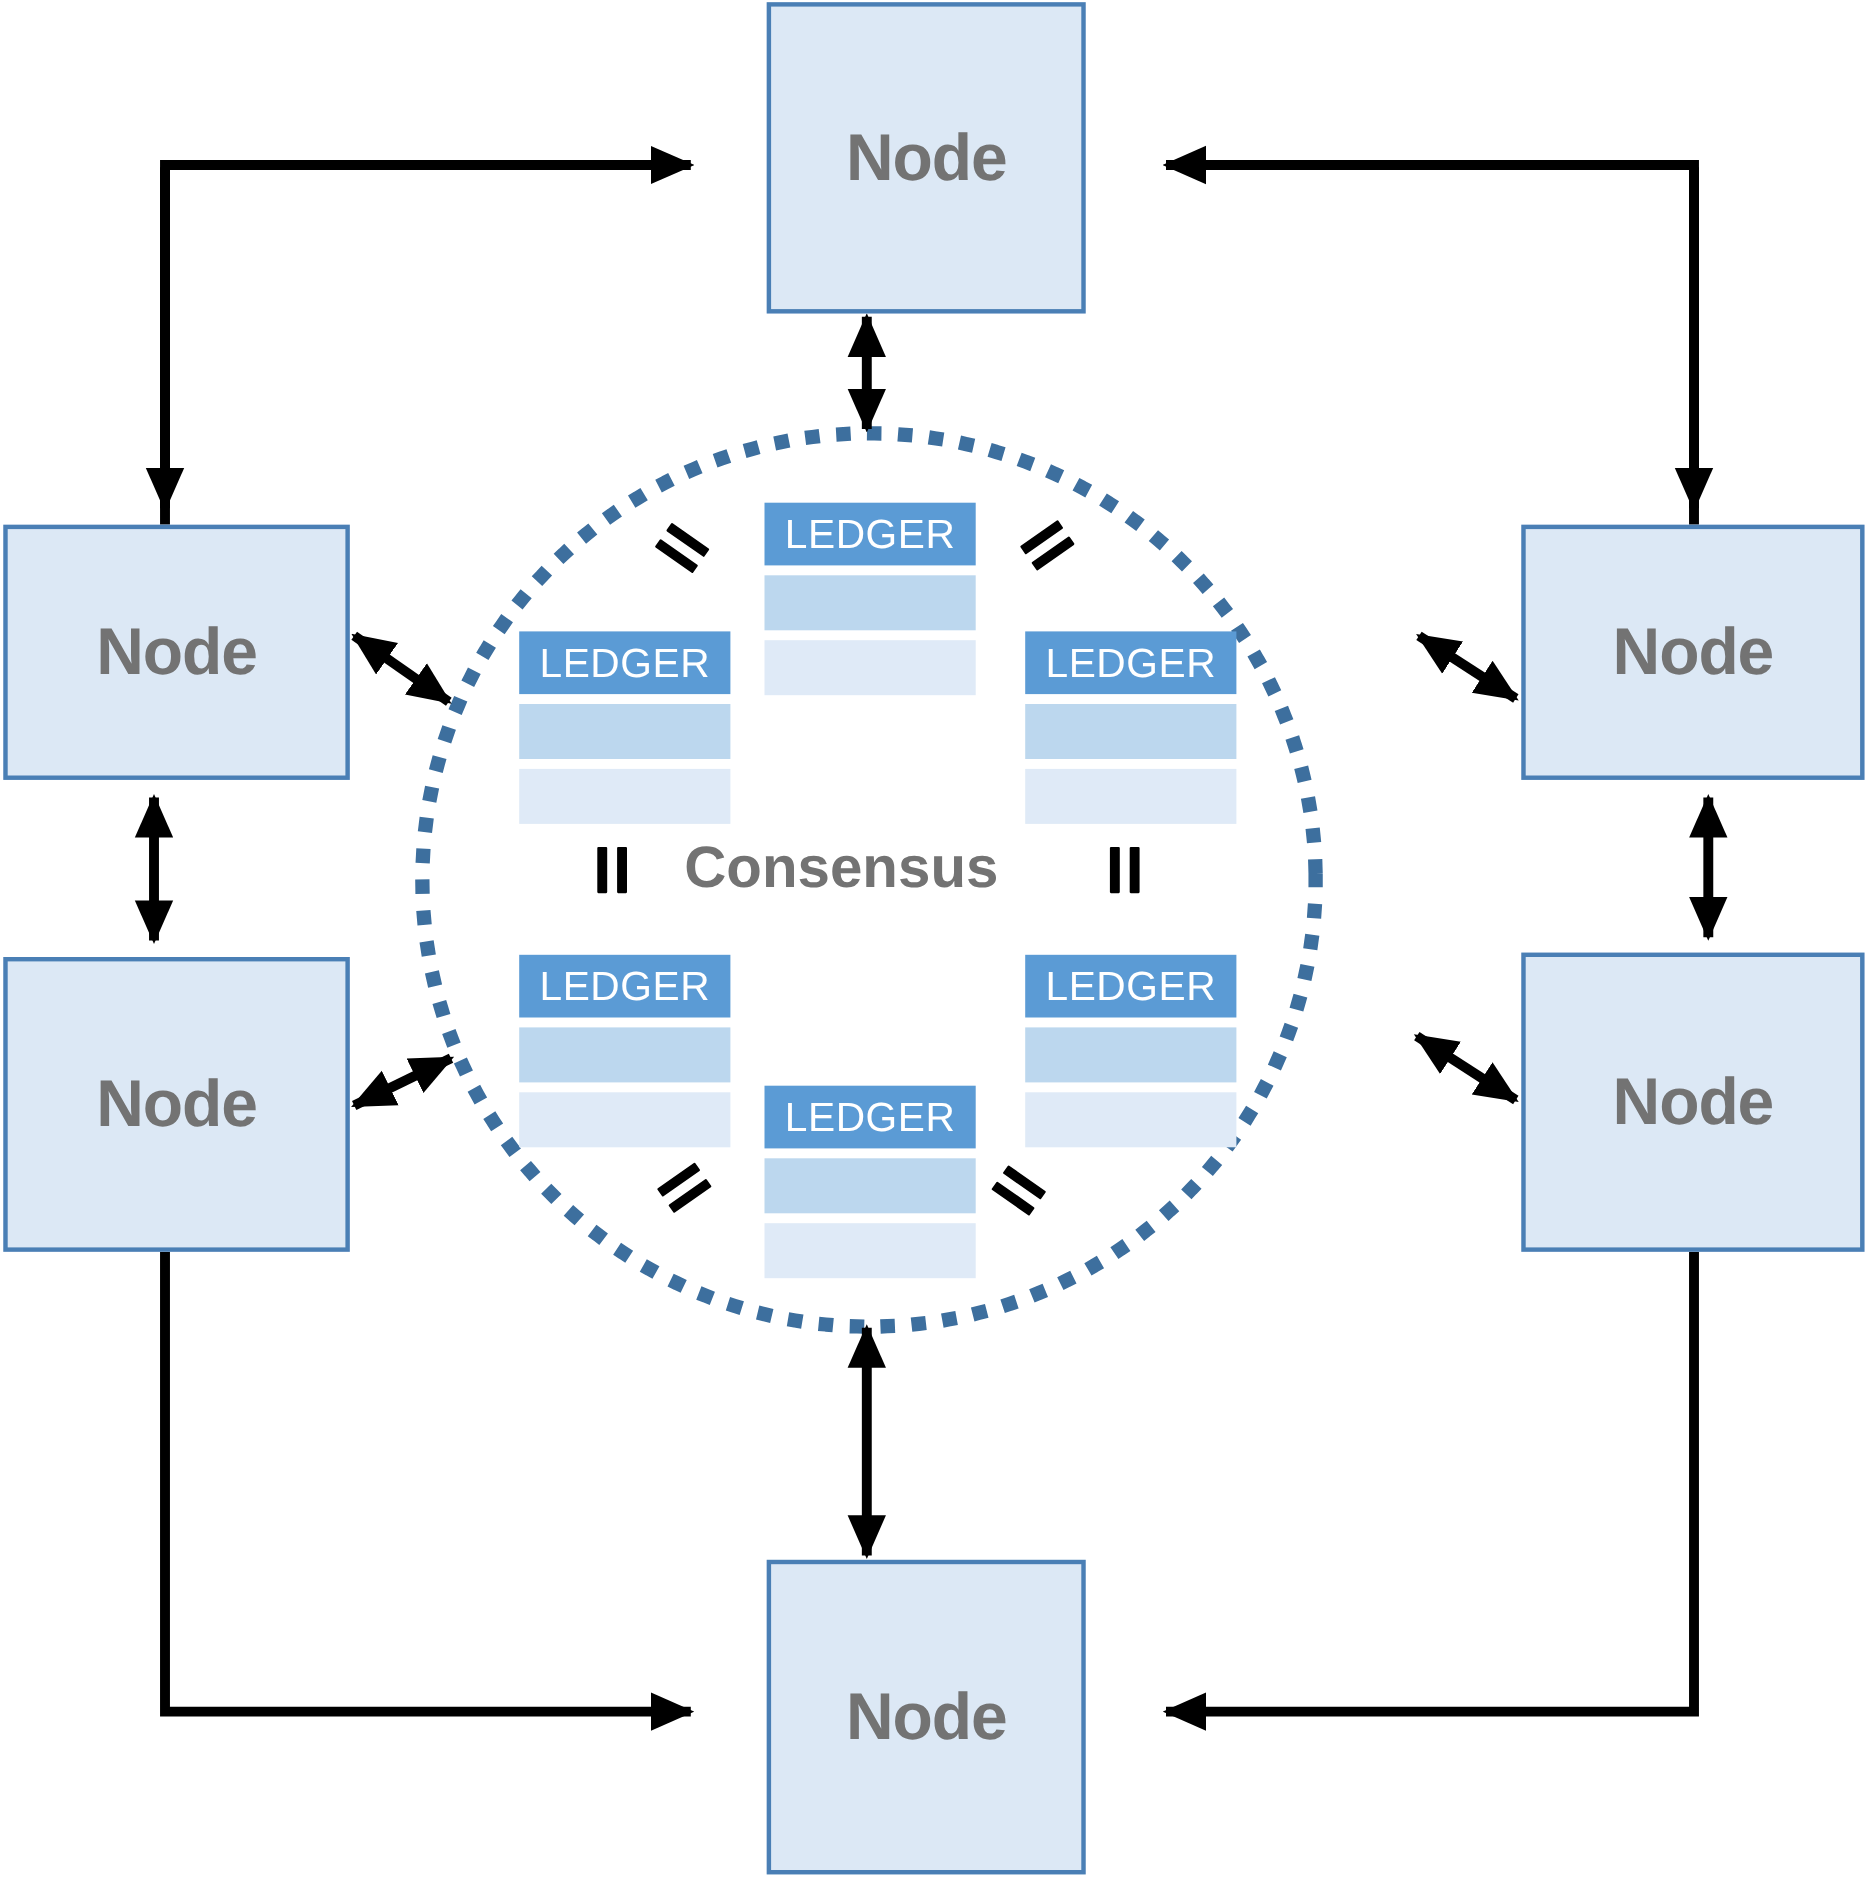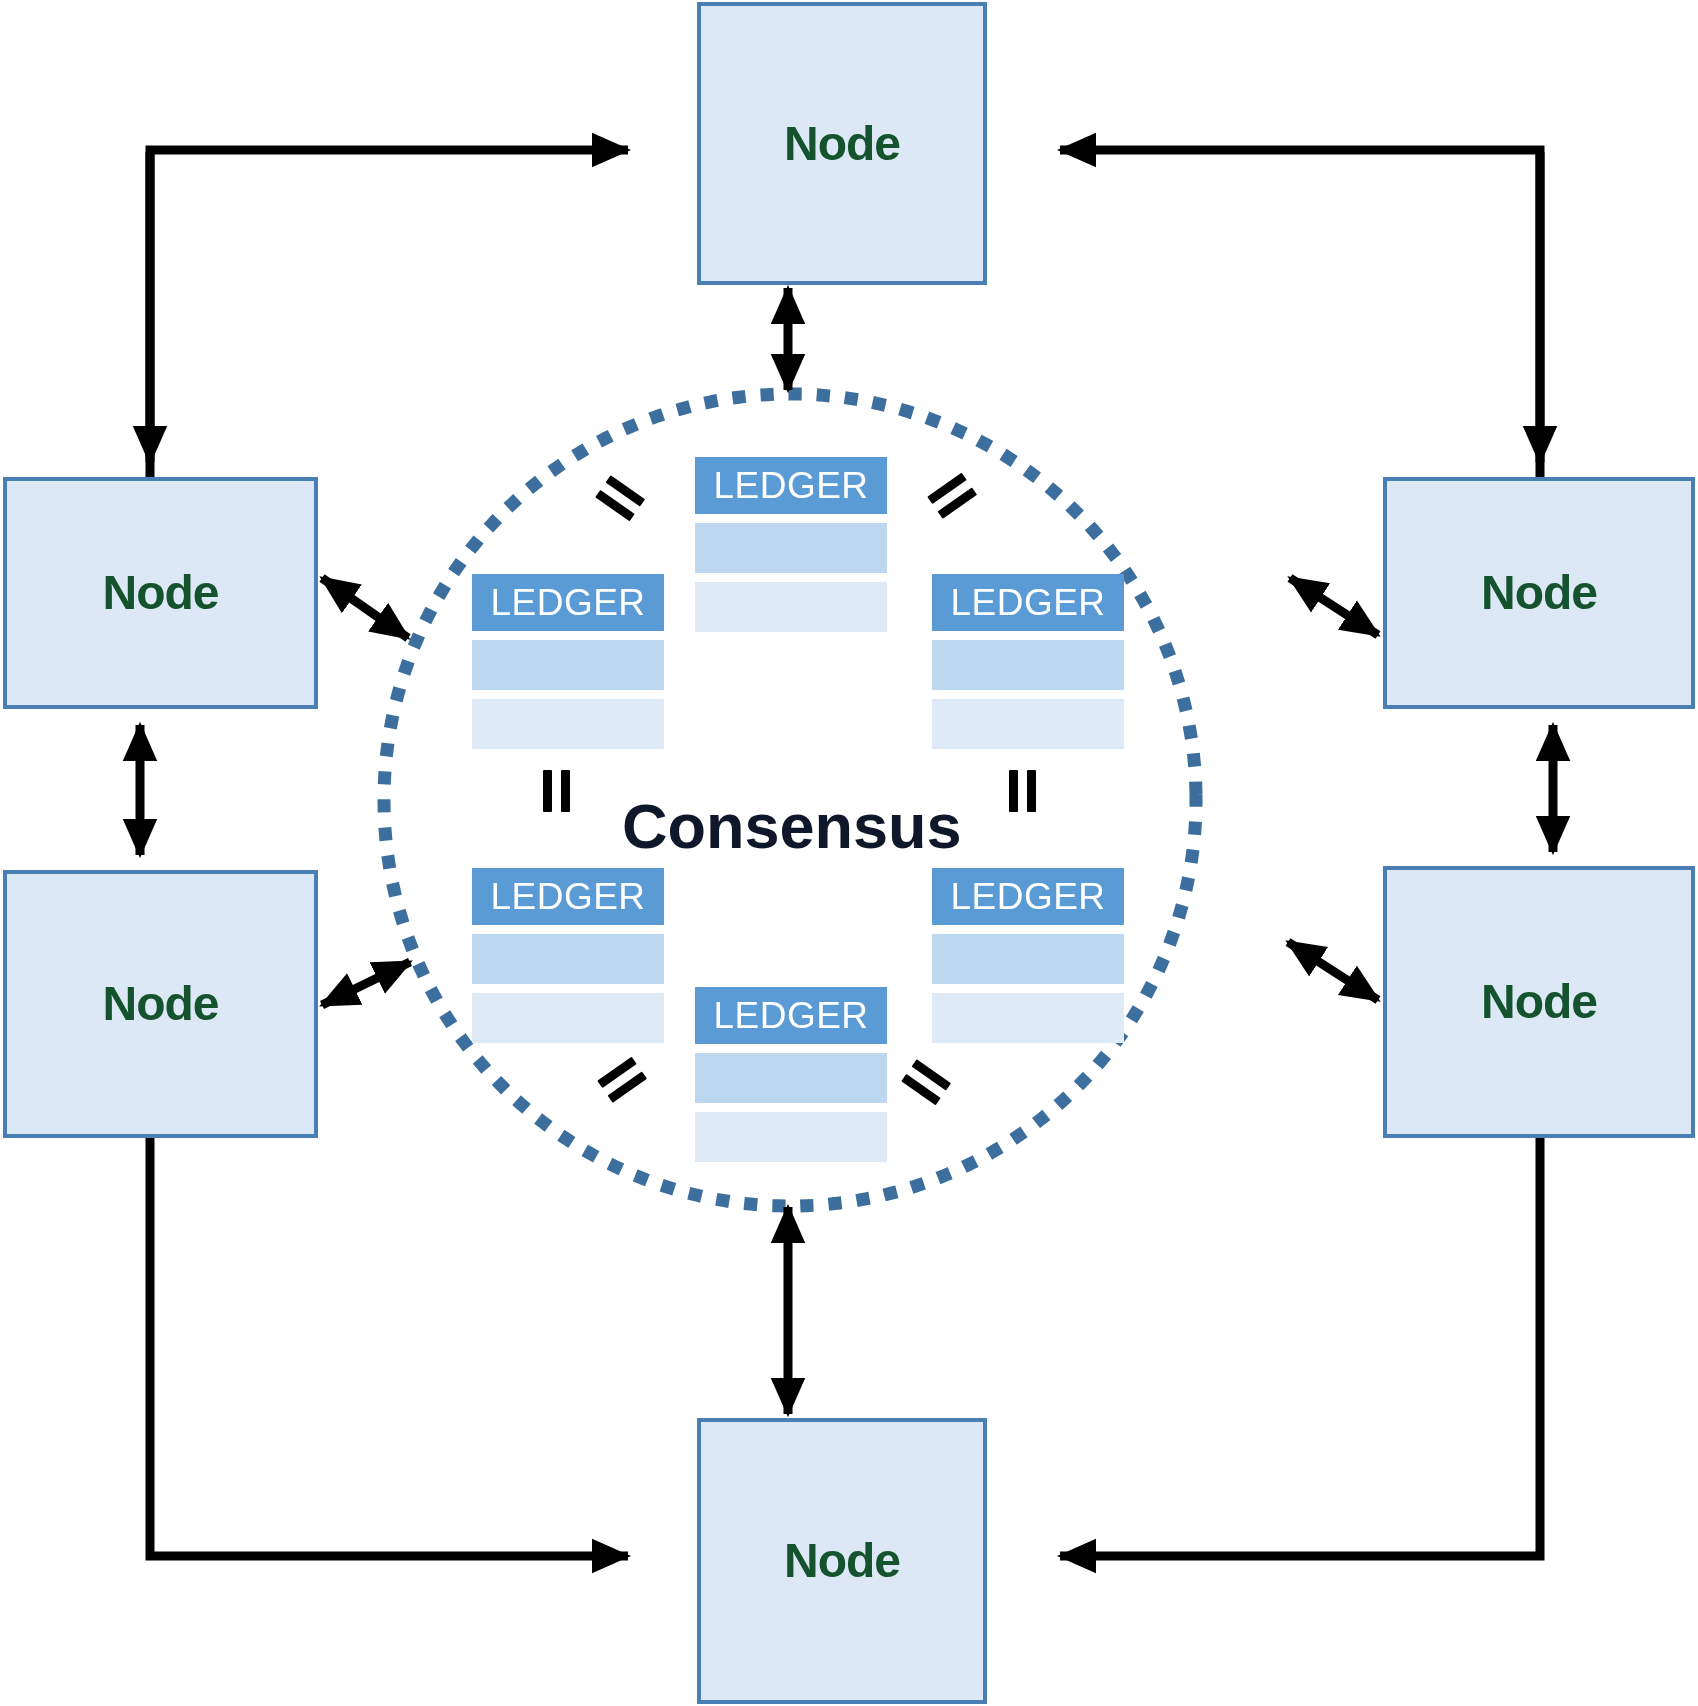--- a/index.html
+++ b/index.html
@@ -3,35 +3,35 @@
 <meta charset="utf-8">
 <style>
   html,body{margin:0;padding:0;background:#ffffff;}
   body{width:1698px;height:1706px;position:relative;overflow:hidden;
        font-family:"Liberation Sans",sans-serif;}
   #stage{position:absolute;left:0;top:0;width:1698px;height:1706px;}
   svg.layer{position:absolute;left:0;top:0;width:1698px;height:1706px;overflow:visible;}
 
   .node-box{position:absolute;background:#dce8f5;border:4px solid #4a7fb5;
             box-sizing:border-box;display:flex;align-items:center;justify-content:center;}
-  .node-label{font-weight:bold;font-size:48px;color:#14532d;line-height:1;
+  .node-label{font-weight:bold;font-size:60px;color:#737373;line-height:1;
               font-family:"Liberation Sans",sans-serif;letter-spacing:-1px;}
 
   .ledger{position:absolute;width:192px;margin-top:20px;}
   .ledger .hdr{background:#5b9bd5;color:#ffffff;font-size:37px;height:57px;
                display:flex;align-items:center;justify-content:center;
                letter-spacing:0.5px;font-family:"Liberation Sans",sans-serif;}
   .ledger .row1{background:#bcd7ee;height:50px;margin-top:9px;}
   .ledger .row2{background:#dfeaf7;height:50px;margin-top:9px;}
 
   .eqmark{position:absolute;width:42px;height:42px;}
   .eqmark i{position:absolute;display:block;background:#000;border-radius:1px;}
 
-  .consensus{position:absolute;font-weight:bold;font-size:63px;color:#0f172a;
-             white-space:nowrap;font-family:"Liberation Sans",sans-serif;margin-top:32px;}
+  .consensus{position:absolute;font-weight:bold;font-size:53px;color:#737373;
+             white-space:nowrap;font-family:"Liberation Sans",sans-serif;}
 </style>
 </head>
 <body>
 
 <div id="stage">
 
   <svg class="layer" viewBox="0 0 1698 1706" preserveAspectRatio="none">
     <defs>
       <marker id="ah" viewBox="0 0 10 10" refX="9.2" refY="5" markerWidth="4.4" markerHeight="4.4" orient="auto-start-reverse">
         <path d="M0,0.6 L10,5 L0,9.4 z" fill="#000"></path>

